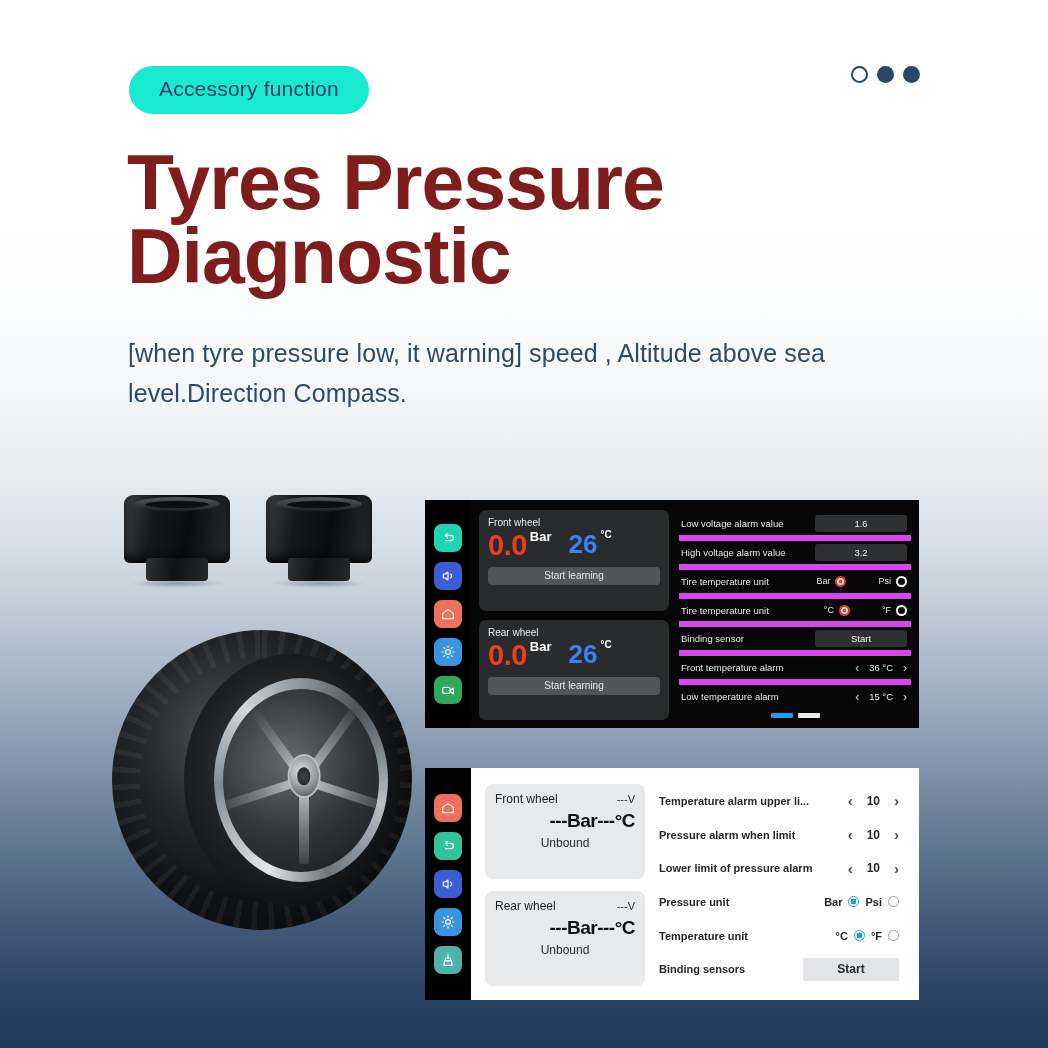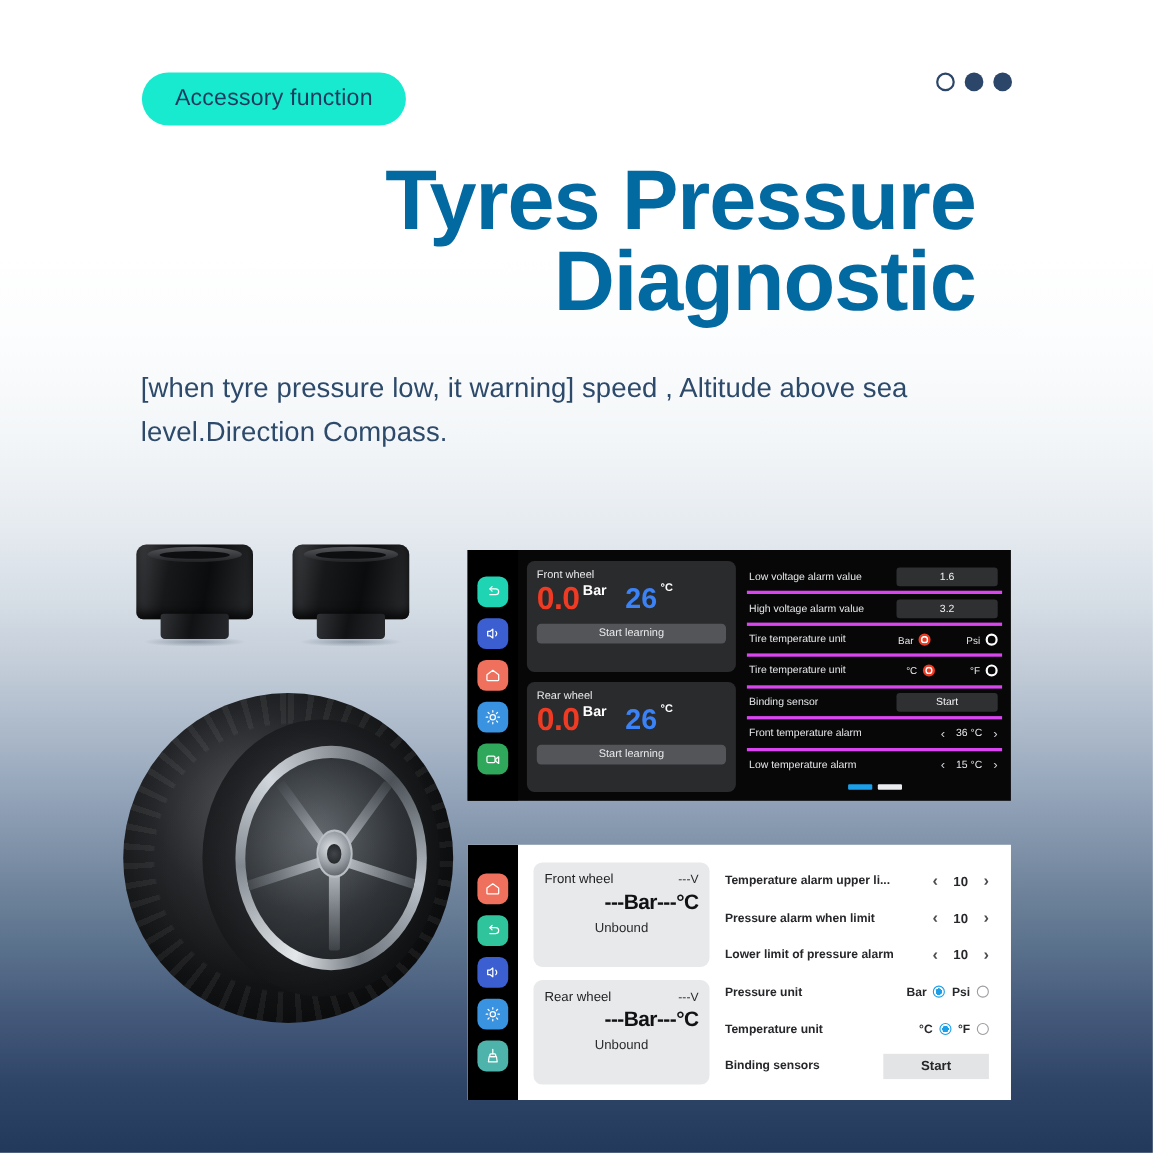--- a/index.html
+++ b/index.html
@@ -21,21 +21,21 @@
     font-size:21px; letter-spacing:.2px;
   }
   .dots { position:absolute; right:128px; top:66px; display:flex; gap:9px; }
   .dot { width:17px; height:17px; border-radius:50%; }
   .dot.hollow { border:2px solid #2b4668; background:transparent; }
   .dot.solid { background:#2b4668; }
 
   h1.headline {
     position:absolute; left:127px; top:146px; width:760px;
     font-size:77px; line-height:.96; font-weight:bold;
-    color:#0369a1; letter-spacing:-1px;text-align:right;
+    color:#7f1d1d; letter-spacing:-1px;
   }
   p.subtitle {
     position:absolute; left:128px; top:334px; width:720px;
     font-size:25px; line-height:1.58; color:#2d4a6b; letter-spacing:.1px;
   }
 
   
   .sensors { position:absolute; left:120px; top:495px; width:290px; height:110px; }
   .sensor { position:absolute; width:115px; height:92px; }
   .sensor .cap {
@@ -133,21 +133,21 @@
   .whrow .unit { color:#fff; font-size:13px; font-weight:bold; }
   .whrow .temp { color:#3b82f6; font-size:26px; font-weight:bold; margin-left:14px; }
   .whrow .tunit { color:#fff; font-size:10px; font-weight:bold; }
   .learnbtn {
     margin-top:5px; background:#535558; border-radius:4px; color:#e8e9eb;
     font-size:10px; text-align:center; padding:3px 0 4px;
   }
   .d1right { flex:1; display:flex; flex-direction:column; padding-top:2px; }
   .srow {
     flex:1; display:flex; align-items:center; justify-content:space-between;
-    border-bottom:3px solid #d946ef; padding:0 4px 0 2px;
+    border-bottom:6px solid #d946ef; padding:0 4px 0 2px;
   }
   .srow .slab { color:#e6e7e9; font-size:9.5px; white-space:nowrap; }
   .srow .sval {
     background:#2f3032; border-radius:3px; color:#f2f3f4; font-size:9.5px;
     width:92px; text-align:center; padding:3px 0;
   }
   .radios { display:flex; align-items:center; gap:5px; font-size:9px; color:#e6e7e9; }
   .rd { width:11px; height:11px; border-radius:50%; border:2px solid #fff; }
   .rd.on { background:#ef3b23; border-color:#ef3b23; box-shadow:0 0 0 1.5px #fff inset; }
   .stepper { display:flex; align-items:center; gap:10px; color:#e6e7e9; font-size:9.5px; }

